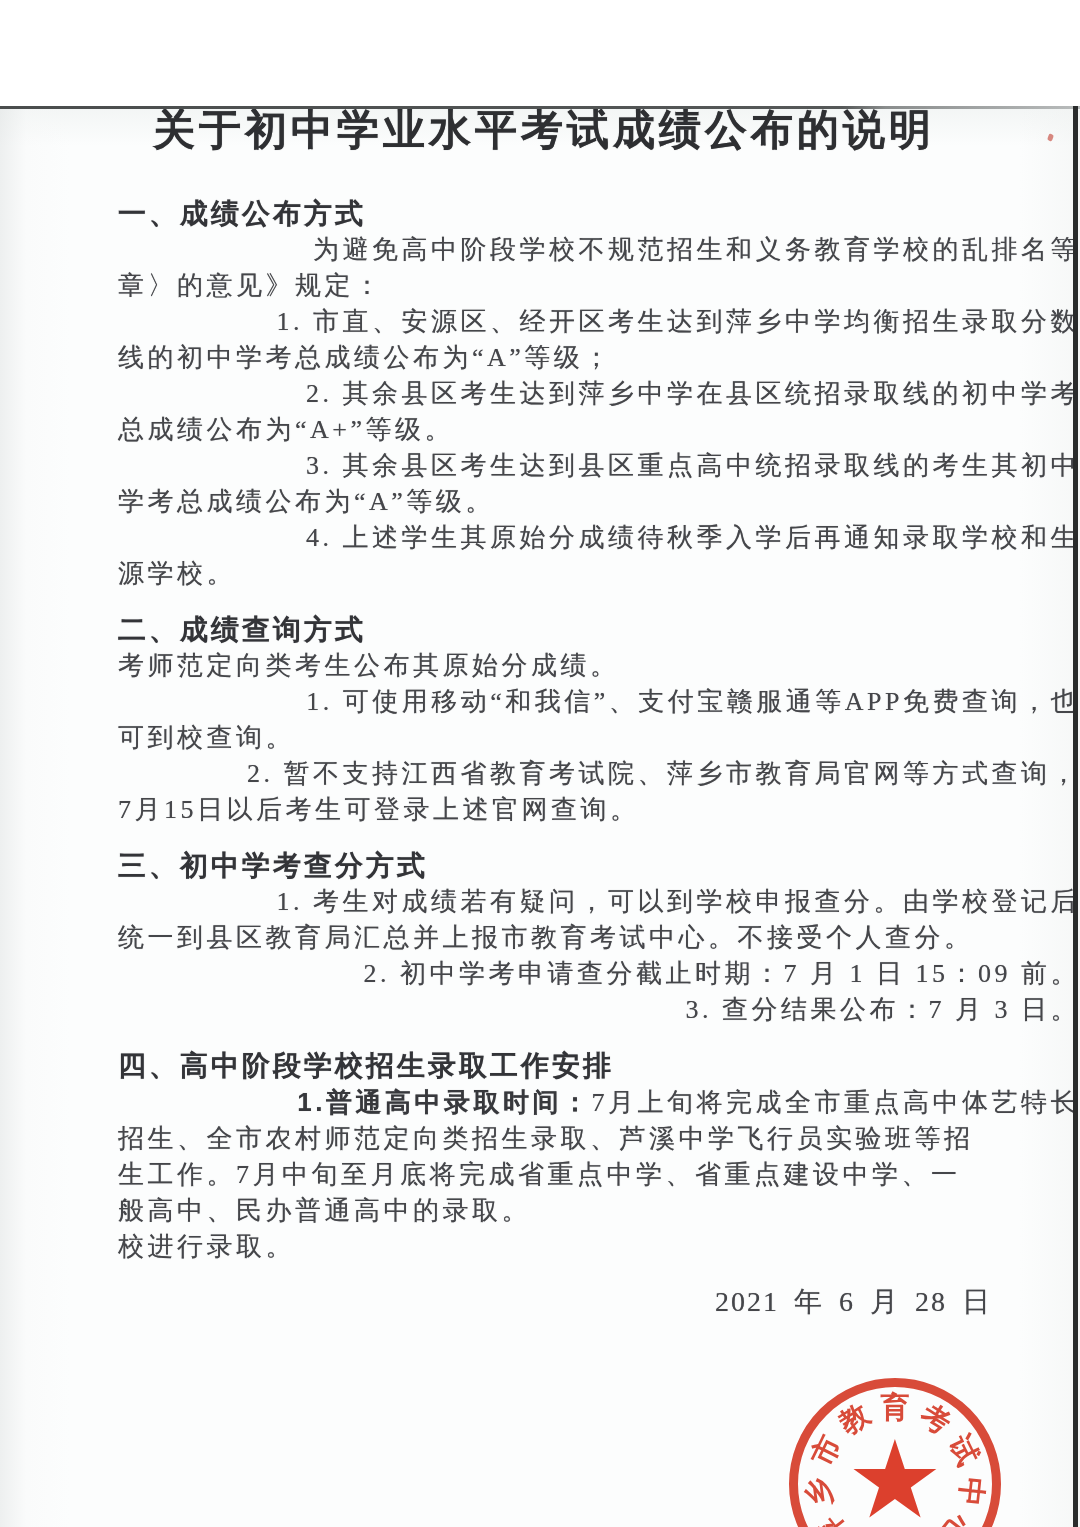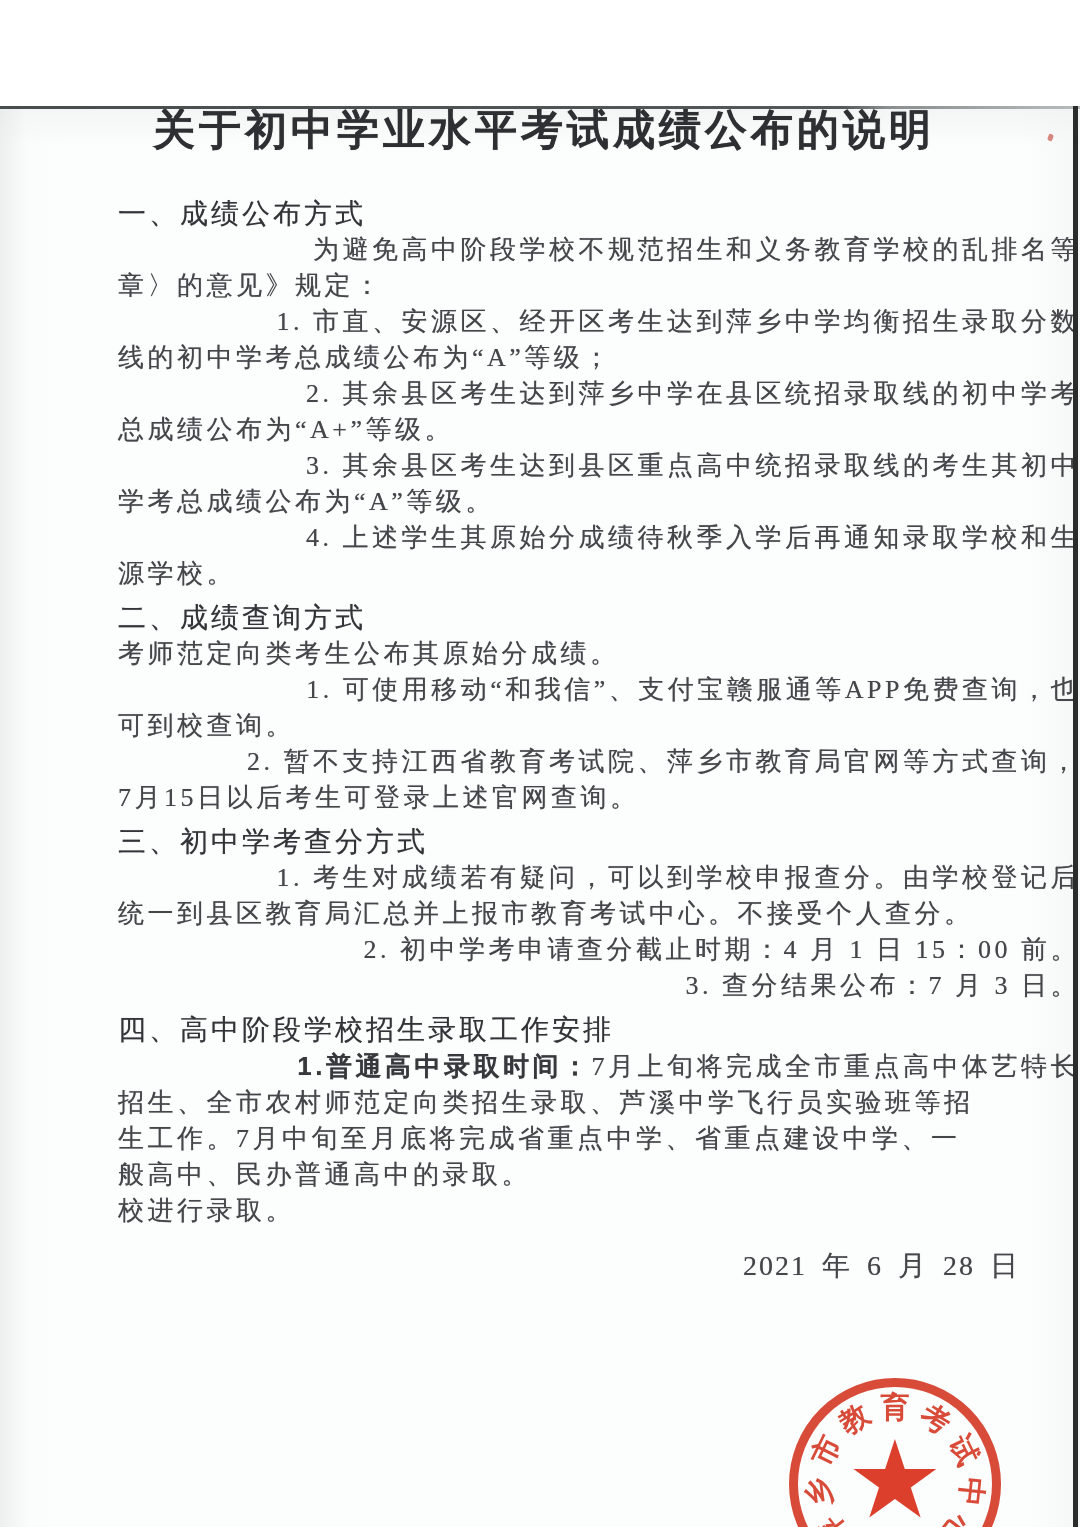--- a/index.html
+++ b/index.html
@@ -46,37 +46,37 @@
     text-shadow:0 0 .7px rgba(69,70,74,.6);
   }
   .content p{
     margin:0;
     font-size:26px;
     line-height:36px;
     letter-spacing:3.5px;
     white-space:nowrap;
   }
   .content p.heading{
-    margin-top:8px;
+    margin-top:20px;
     font-family:"Liberation Sans","DejaVu Sans",sans-serif;
-    font-weight:400;
+    font-weight:700;
     font-size:28px;
     letter-spacing:3px;
     color:#333438;
   }
   .content p.indent{ text-indent:60px;text-align:right; }
   .content p.flush{ text-indent:0; }
   .content b{
     font-family:"Liberation Sans","DejaVu Sans",sans-serif;
     font-weight:700;
     color:#37383c;
   }
   .date-line{
     margin-top:18px;
-    padding-right:60px;
+    padding-right:88px;
     text-align:right;
     font-size:28px;
     line-height:38px;
     letter-spacing:2px;
     word-spacing:6px;
     color:#45464a;
     text-shadow:0 0 .7px rgba(69,70,74,.6);
   }
   
   .seal{
@@ -134,21 +134,21 @@
       <p class="line flush">源学校。</p>
       <p class="line heading">二、成绩查询方式</p>
       <p class="line flush">考师范定向类考生公布其原始分成绩。</p>
       <p class="line indent">1. 可使用移动“和我信”、支付宝赣服通等APP免费查询，也</p>
       <p class="line flush">可到校查询。</p>
       <p class="line indent">2. 暂不支持江西省教育考试院、萍乡市教育局官网等方式查询，</p>
       <p class="line flush">7月15日以后考生可登录上述官网查询。</p>
       <p class="line heading">三、初中学考查分方式</p>
       <p class="line indent">1. 考生对成绩若有疑问，可以到学校申报查分。由学校登记后</p>
       <p class="line flush">统一到县区教育局汇总并上报市教育考试中心。不接受个人查分。</p>
-      <p class="line indent">2. 初中学考申请查分截止时期：4 月 1 日 15：00 前。</p>
+      <p class="line indent">2. 初中学考申请查分截止时期：7 月 1 日 15：09 前。</p>
       <p class="line indent">3. 查分结果公布：7 月 3 日。</p>
       <p class="line heading">四、高中阶段学校招生录取工作安排</p>
       <p class="line indent"><b>1.普通高中录取时间：</b>7月上旬将完成全市重点高中体艺特长</p>
       <p class="line flush">招生、全市农村师范定向类招生录取、芦溪中学飞行员实验班等招</p>
       <p class="line flush">生工作。7月中旬至月底将完成省重点中学、省重点建设中学、一</p>
       <p class="line flush">般高中、民办普通高中的录取。</p>
       <p class="line flush">校进行录取。</p>
     </div>
 
   <div class="date-line">2021 年 6 月 28 日</div>

